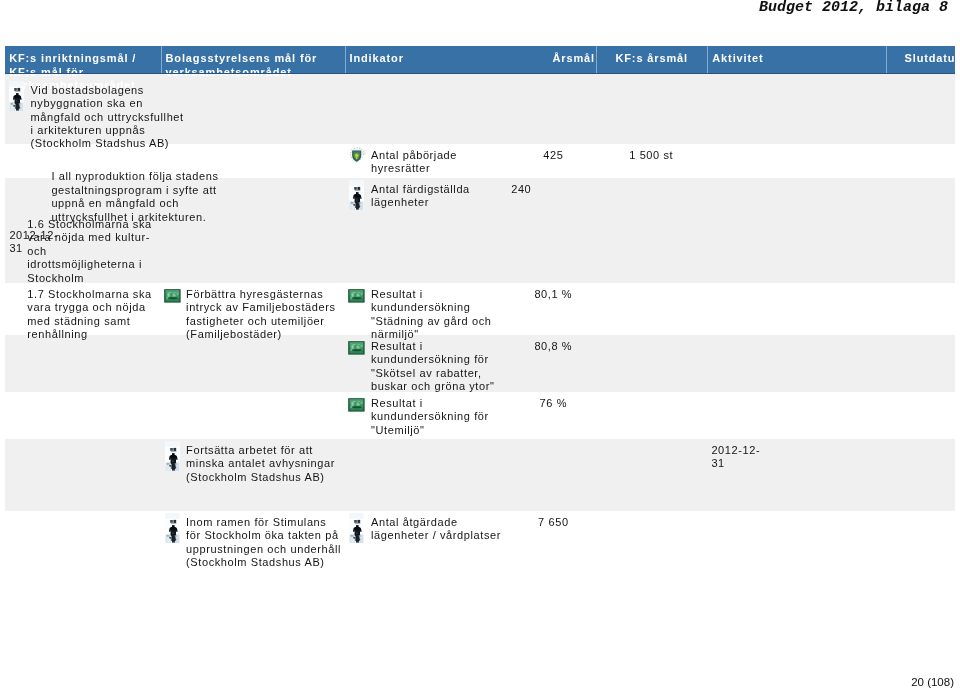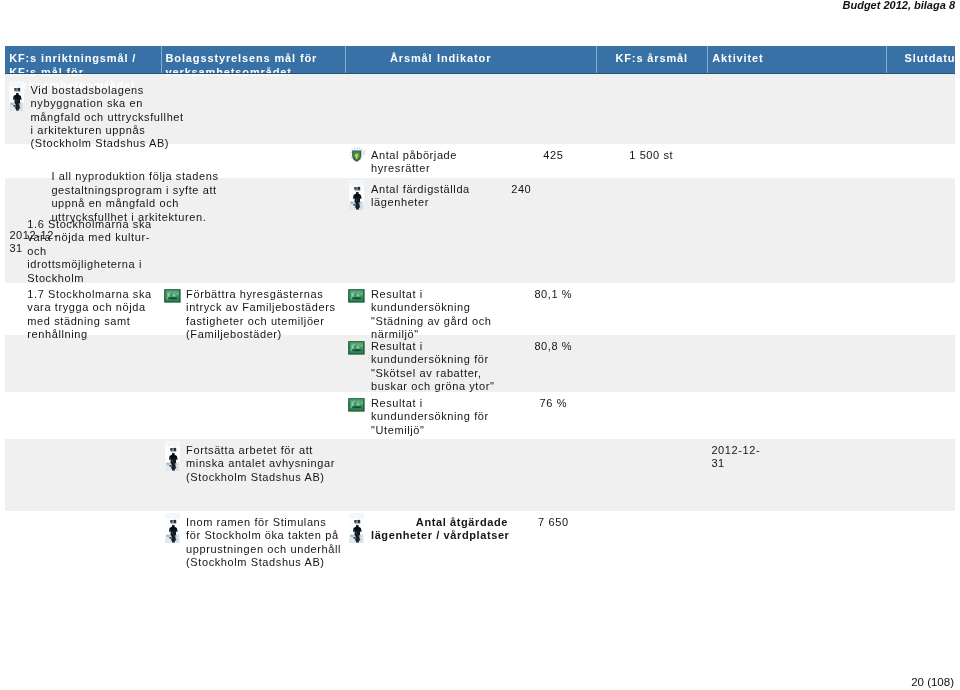--- a/index.html
+++ b/index.html
@@ -1,18 +1,18 @@
 <!DOCTYPE html>
 <html style="--shaded: #f0f0f0; --rowbg: #ffffff; --bodytext: #151515; --sep: #82acd0;"><head>
 <meta charset="utf-8">
 <style>
   html,body{margin:0;padding:0;}
   body{width:960px;height:690px;background:#fff;font-family:"Liberation Sans",sans-serif;overflow:hidden;position:relative;
        -webkit-font-smoothing:antialiased;}
-  .page-header{position:absolute;right:5px;top:-1px;font-family:Liberation Sans, sans-serif;font-weight:bold;font-style:italic;font-size:11px;color:#111;white-space:nowrap;}
+  .page-header{position:absolute;right:12px;top:-1px;font-family:Liberation Mono, monospace;font-weight:bold;font-style:italic;font-size:15px;color:#111;white-space:nowrap;}
   .page-footer{position:absolute;right:6px;bottom:2px;font-family:Liberation Sans, sans-serif;font-size:11.5px;color:#111;white-space:nowrap;}
   .table{position:absolute;left:5px;top:46px;width:950px;}
   .thead{background:#3871a6;color:#fff;display:flex;height:28px;position:relative;}
   .thead::after{content:'';position:absolute;left:0;right:0;bottom:0;height:1px;background:#27537c;}
   .hcell{font-weight:bold;font-size:11px;letter-spacing:0.87px;line-height:13.5px;
          padding-top:6.0px;box-sizing:border-box;white-space:pre;}
   .hsep{width:1px;background:var(--sep,#82acd0);}
   .row{display:flex;box-sizing:border-box;}
   .row{background:var(--rowbg,#fff);}
   .row.shaded{background:var(--shaded,#f0f0f0);}
@@ -28,22 +28,22 @@
 
 <div class="table">
   <div class="thead" style="background: rgb(56, 113, 166); color: rgb(255, 255, 255);">
       <div class="hcell" style="width: 155.5px; padding-left: 4.2px; padding-right: 0px; text-align: left;">KF:s inriktningsmål /
 KF:s mål för
 verksamhetsområdet</div>
       <div class="hsep"></div>
       <div class="hcell" style="width: 183px; padding-left: 4px; padding-right: 0px; text-align: left;">Bolagsstyrelsens mål för
 verksamhetsområdet</div>
       <div class="hsep"></div>
+      <div class="hcell" style="width: 162.5px; padding-left: 4px; padding-right: 0px; text-align: left;">Indikator</div>
       <div class="hcell" style="width: 87.5px; padding-left: 0px; padding-right: 0.5px; text-align: right;">Årsmål</div>
-      <div class="hcell" style="width: 162.5px; padding-left: 4px; padding-right: 0px; text-align: left;">Indikator</div>
       <div class="hsep"></div>
       <div class="hcell" style="width: 110.5px; padding-left: 0px; padding-right: 0px; text-align: center;">KF:s årsmål</div>
       <div class="hsep"></div>
       <div class="hcell" style="width: 177.5px; padding-left: 4.3px; padding-right: 0px; text-align: left;">Aktivitet</div>
       <div class="hsep"></div>
       <div class="hcell" style="width: 68.5px; padding-left: 18px; padding-right: 0px; text-align: left;">Slutdatum</div>
     </div>
   <div class="tbody">
       <div class="row shaded" style="height: 70px; flex-direction: column;">
         <div class="cell" style="width: 155.5px; padding-left: 22.3px; text-align: left;"></div>
@@ -328,21 +328,21 @@
               <path d="M7.0 24.6h2.8v5.0H7.0z" fill="#1a232b"></path>
               <path d="M7.5 17.9l0.9 2.3-1.0 0.7z" fill="#39444c"></path>
               <rect x="1.9" y="22.2" width="2.0" height="1.5" fill="#8ba1b1"></rect>
               <rect x="9.7" y="22.3" width="2.0" height="1.3" fill="#95a9b7"></rect>
               <path d="M4.7 23.6l1.4 1.1-0.7 1.4-1.2-1.1z" fill="#1a232b"></path>
               <path d="M10.4 25.6l1.0 0.8-0.5 1.0-0.9-0.8z" fill="#2a343c"></path>
             </svg></span><span>Inom ramen för Stimulans
 för Stockholm öka takten på
 upprustningen och underhåll
 (Stockholm Stadshus AB)</span></div>
-        <div class="cell" style="width: 163.5px; padding-left: 26.5px; text-align: right; font-weight: bold;"><span class="ico" style="width: 15px; height: 30px; left: 4.3px; top: 1.8px;"><svg viewBox="0 0 15 30" width="15" height="30">
+        <div class="cell" style="width: 163.5px; padding-left: 26.5px; text-align: left;"><span class="ico" style="width: 15px; height: 30px; left: 4.3px; top: 1.8px;"><svg viewBox="0 0 15 30" width="15" height="30">
               <rect x="0" y="0" width="15" height="30" fill="#fcfdfe"></rect>
               <rect x="0.2" y="0" width="14.6" height="5.6" fill="#f4f7fa"></rect>
               <rect x="4.4" y="6.2" width="8.2" height="5.2" fill="#ffffff"></rect>
               <rect x="5.2" y="7.0" width="2.6" height="2.8" fill="#3d4751"></rect>
               <rect x="8.4" y="6.9" width="2.8" height="3.0" fill="#252d34"></rect>
               <rect x="5.8" y="10.0" width="5.6" height="1.1" fill="#a5b2bd"></rect>
               <rect x="0.6" y="21.4" width="5.6" height="8.6" fill="#ccdbe6"></rect>
               <rect x="1.4" y="23.0" width="4.0" height="7.0" fill="#e0ebf2"></rect>
               <rect x="9.0" y="21.6" width="5.4" height="8.4" fill="#d4e1ea"></rect>
               <path d="M7.0 12.1h2.6v2.9H7.0z" fill="#0e151c"></path>

